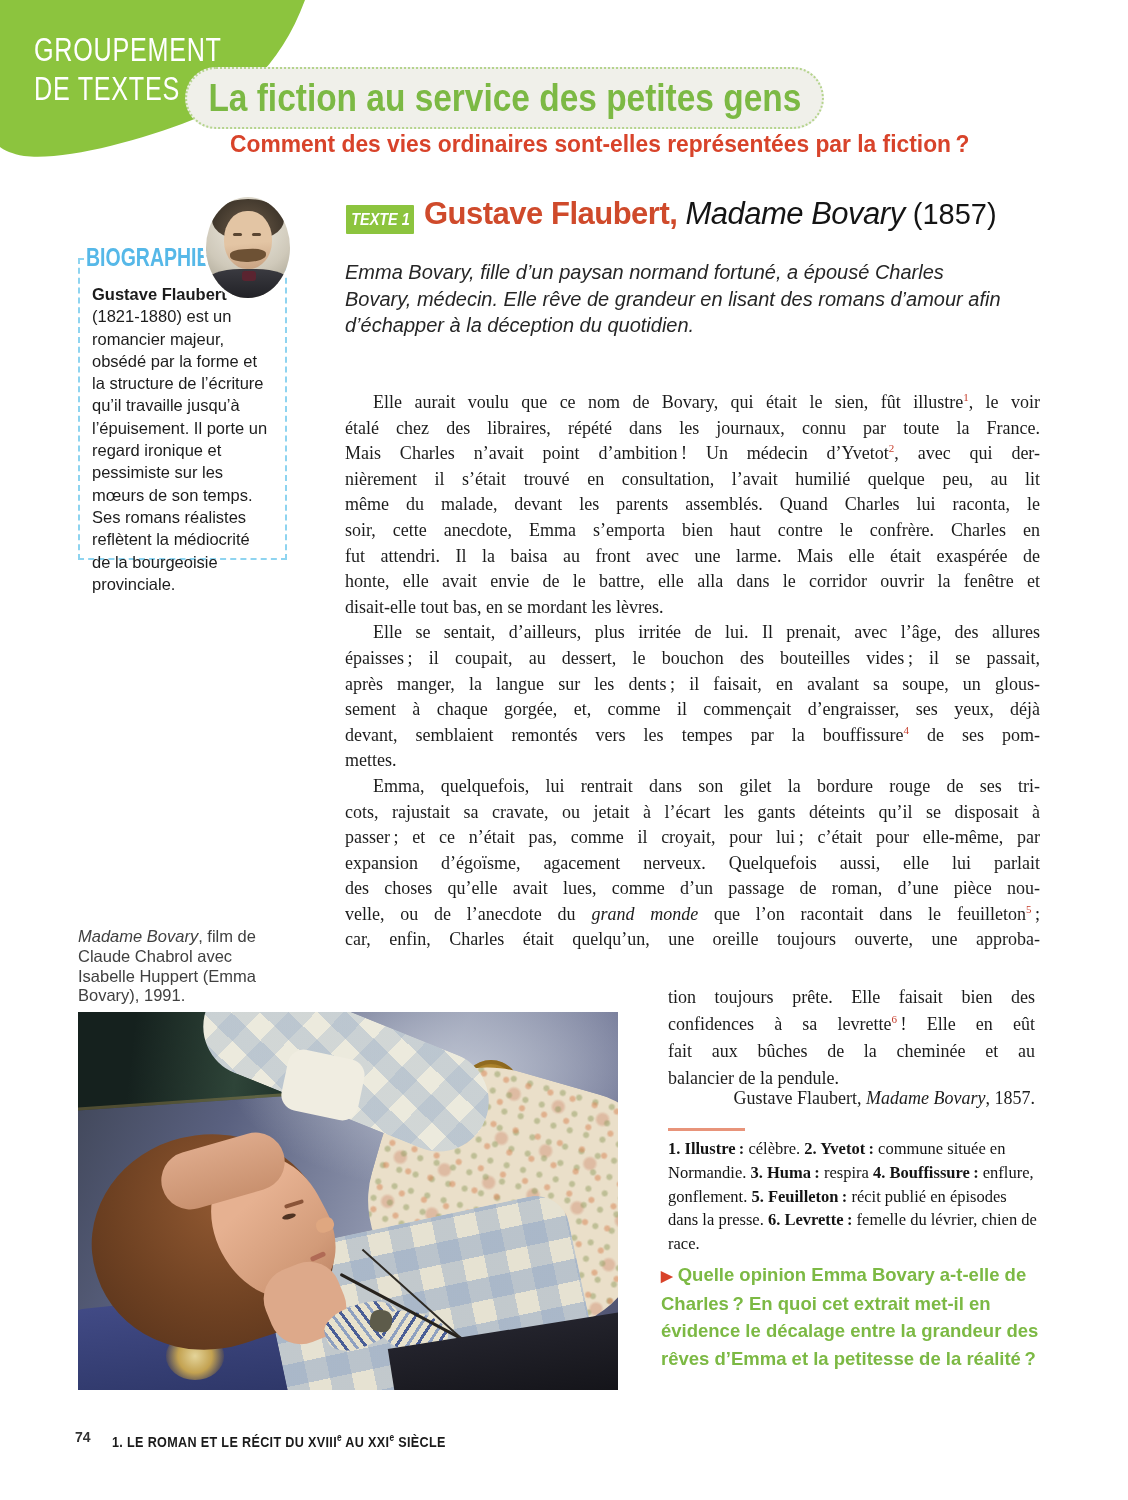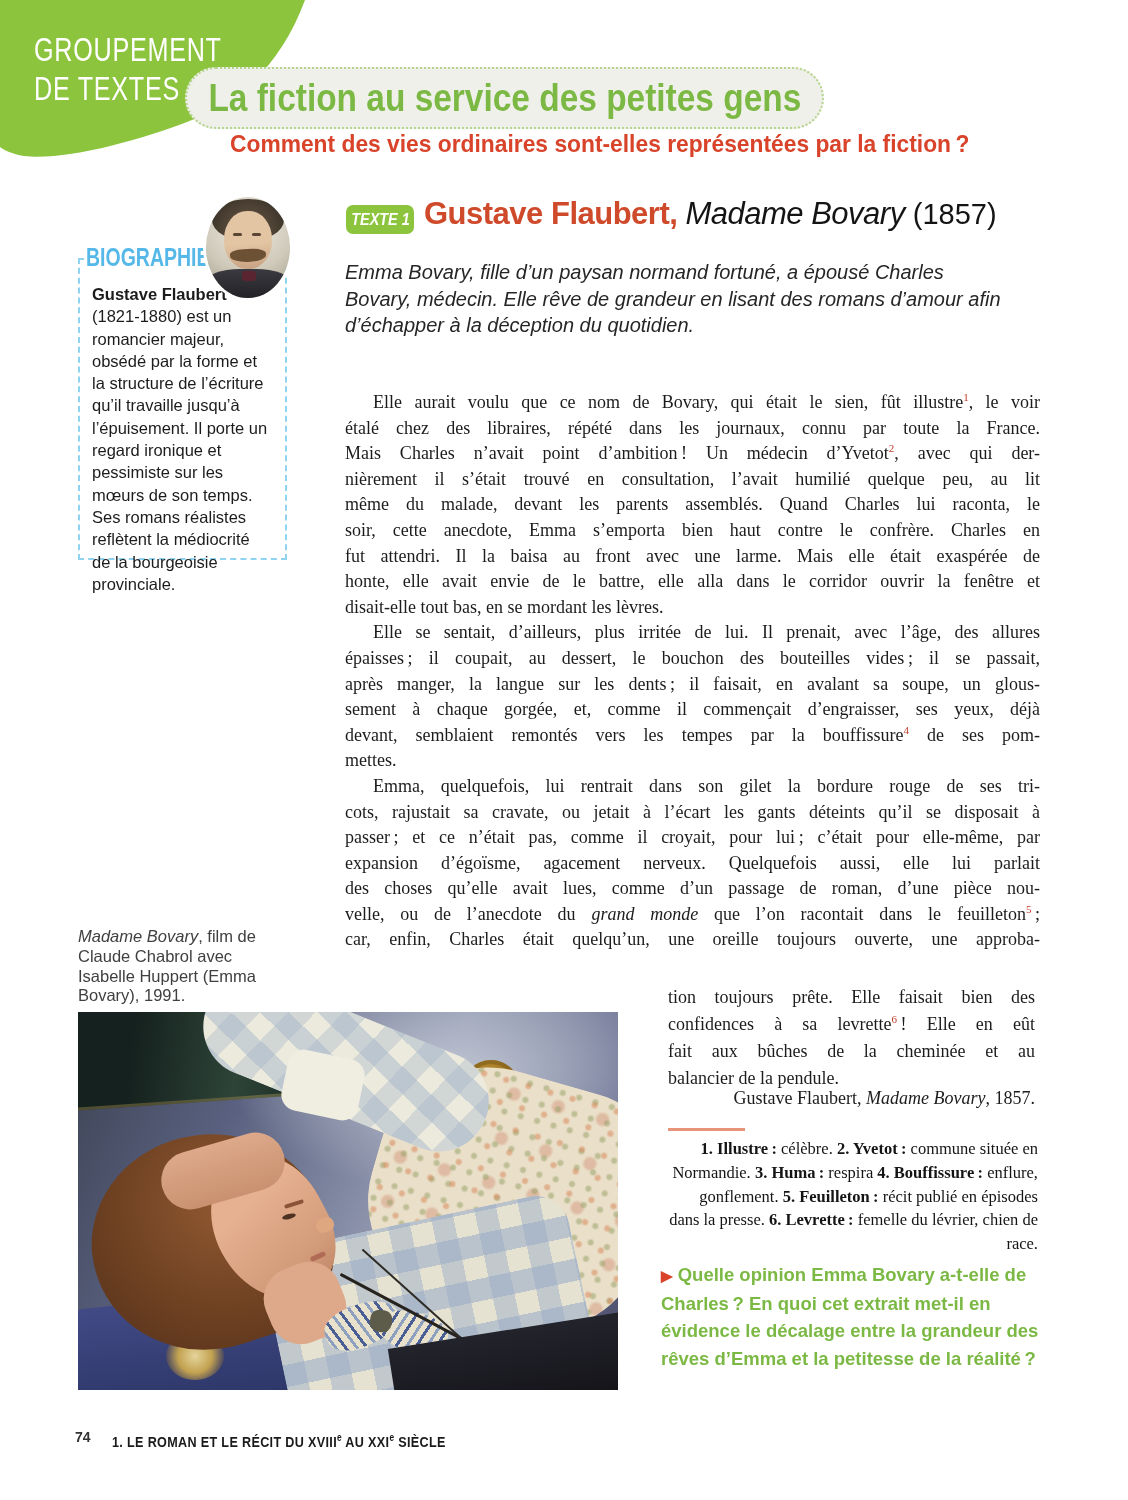--- a/index.html
+++ b/index.html
@@ -39,21 +39,21 @@
   .p-eyeL{position:absolute;left:27px;top:36px;width:9px;height:3px;border-radius:2px;background:#5a4632;}
   .p-eyeR{position:absolute;left:46px;top:36px;width:9px;height:3px;border-radius:2px;background:#5a4632;}
   .p-stache{position:absolute;left:24px;top:52px;width:36px;height:13px;border-radius:45% 45% 60% 60%;
     background:#6d5134;transform:rotate(-2deg);}
   .p-coat{position:absolute;left:0px;top:72px;width:84px;height:32px;
     background:linear-gradient(#3a3a40,#1f1f24);border-radius:40% 40% 0 0;}
   .p-tie{position:absolute;left:36px;top:74px;width:14px;height:10px;background:#5a2430;border-radius:3px;}
 
   
   .t1-badge{position:absolute;left:346px;top:205px;width:68px;height:29px;
-    background:#8cc43e;border-radius:7px;display:flex;align-items:center;justify-content:center;}
+    background:#8cc43e;border-radius:1px;display:flex;align-items:center;justify-content:center;}
   .t1-badge span{color:#fff;font-size:16px;font-weight:bold;font-style:italic;transform:scaleX(.9);}
   .t1-head{position:absolute;left:424px;top:196px;white-space:nowrap;}
   .t1-author{color:#cf4a2b;font-size:31px;font-weight:bold;letter-spacing:-.5px;}
   .t1-work{color:#141414;font-size:31px;font-style:italic;font-weight:500;letter-spacing:-.5px;}
   .t1-year{color:#141414;font-size:29px;font-weight:500;}
 
   .intro{position:absolute;left:345px;top:259px;width:665px;
     font-style:italic;font-size:20px;line-height:26.5px;color:#262626;}
 
   
@@ -134,21 +134,21 @@
   .ph-cord1{left:250px;top:310px;width:210px;height:3px;transform:rotate(28deg);
     border-radius:2px;background:#26221d;}
   .ph-cord2{left:260px;top:300px;width:190px;height:2px;transform:rotate(42deg);
     background:#2e2a24;}
   .ph-shadow{left:316px;top:316px;width:260px;height:100px;transform:rotate(-9deg);
     background:linear-gradient(#23232c,#101014);}
 
   
   .fn-divider{position:absolute;left:668px;top:1128px;width:77px;height:3px;background:#e8947a;}
   .footnotes{position:absolute;left:668px;top:1137px;width:370px;
-    font-family:"Liberation Serif", serif;font-size:16.5px;line-height:23.8px;color:#141414;text-align:right;}
+    font-family:"Liberation Serif", serif;font-size:16.5px;line-height:23.8px;color:#141414;}
   .question{position:absolute;left:661px;top:1261px;width:388px;
     font-size:18.5px;line-height:27.5px;font-weight:bold;color:#7cb944;}
   .q-arrow{color:#d8432a;font-size:15px;}
 
   
   .pagenum{position:absolute;left:75px;top:1429px;font-size:14px;font-weight:bold;color:#333;}
   .chapter{position:absolute;left:112px;top:1432px;font-size:15px;font-weight:bold;color:#1a1a1a;
     transform:scaleX(.84);transform-origin:left top;letter-spacing:.4px;white-space:nowrap;}
   .chapter sup{font-size:10px;}
 </style>

